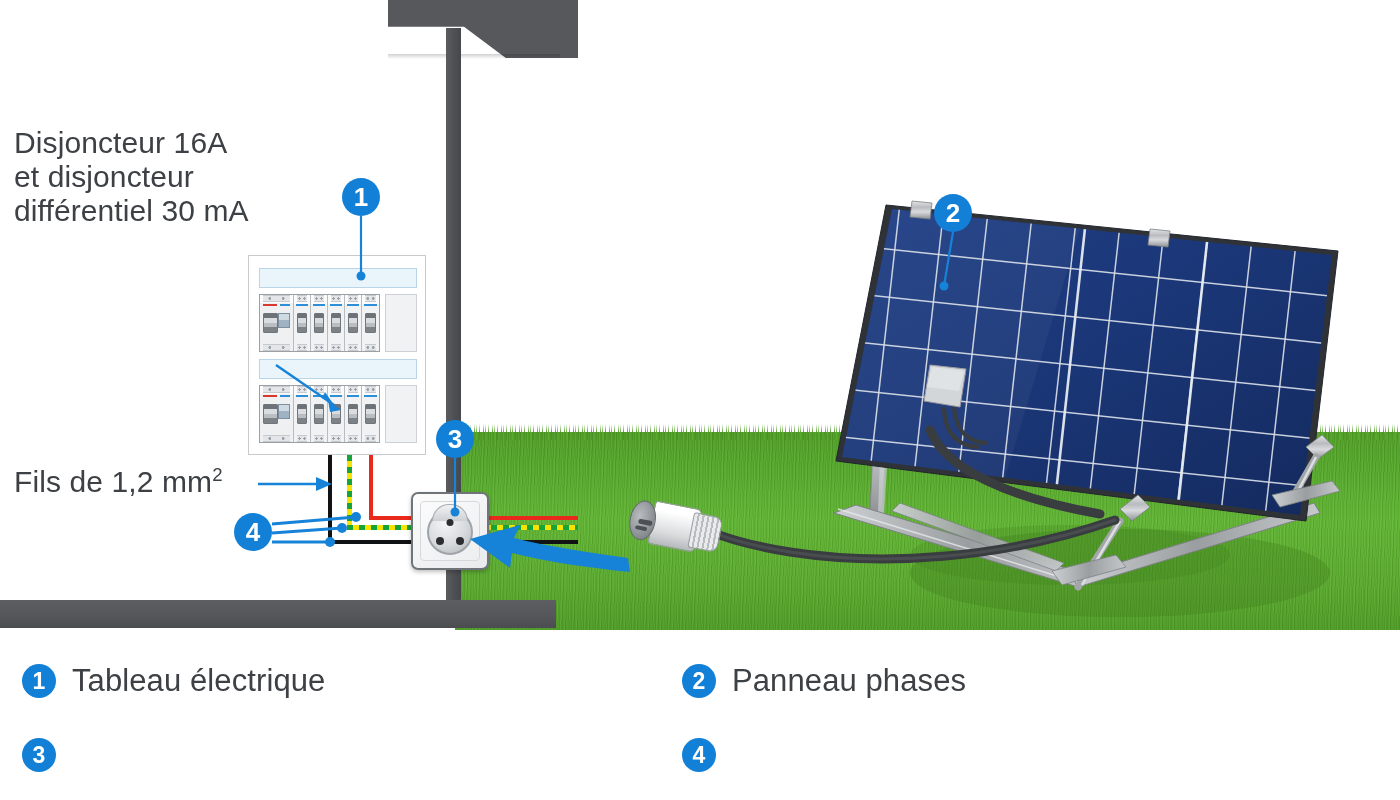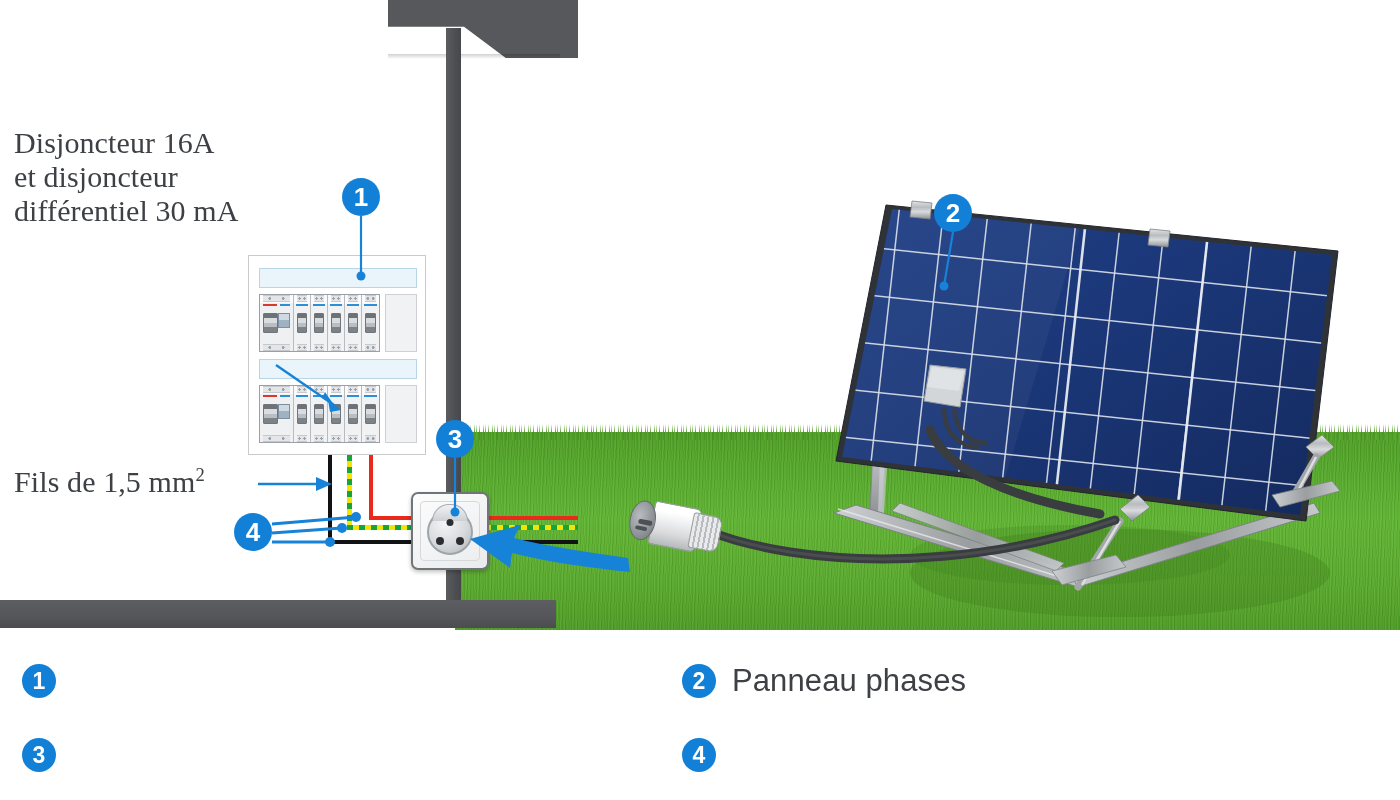--- a/index.html
+++ b/index.html
@@ -250,21 +250,20 @@
 
   
   .anno{
     position:absolute;
     color:#3d4044;
     font-size:30px;
     line-height:1.14;
     letter-spacing:.1px;
     white-space:pre-line;
     z-index:35;
-    font-family:Liberation Serif, serif;
   }
   .anno.a1{ left:14px; top:126px; }
   .anno.a2{ left:14px; top:464px; font-size:30px; }
   .anno sup{ font-size:.62em; vertical-align: super; }
 
   
   #legend{
     position:absolute; left:0; top:630px;
     width:1400px; height:170px;
     background:#ffffff;
@@ -573,29 +572,30 @@
     </svg>
 
     <div class="badge b1">1</div>
     <div class="badge b2">2</div>
     <div class="badge b3">3</div>
     <div class="badge b4">4</div>
 
     <div class="anno a1">Disjoncteur 16A
 et disjoncteur
 différentiel 30 mA</div>
-    <div class="anno a2"><span>Fils de 1,5 mm</span><sup>2</sup></div>
+    <div class="anno a2"><span>Fils de 1,2 mm</span><sup>2</sup></div>
 
   </div>
 
   <div id="legend">
     <div class="legend-grid">
 
       <div class="legend-item">
         <div class="legend-badge">1</div>
+        <div class="legend-label">Tableau électrique</div>
       </div>
 
       <div class="legend-item">
         <div class="legend-badge">2</div>
         <div class="legend-label">Panneau phases</div>
       </div>
 
       <div class="legend-item">
         <div class="legend-badge">3</div>
       </div>

